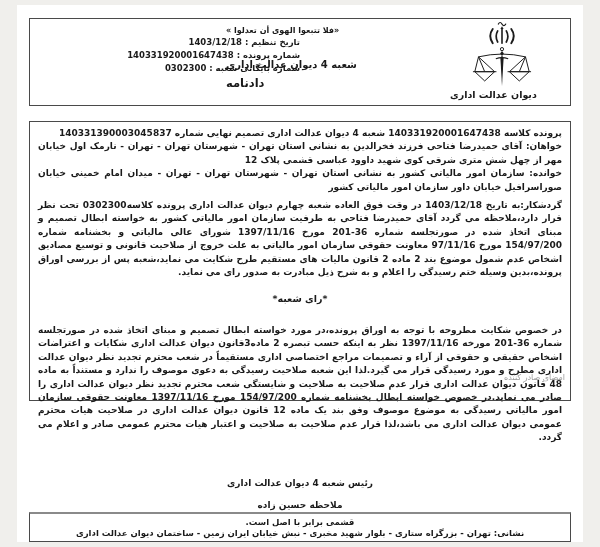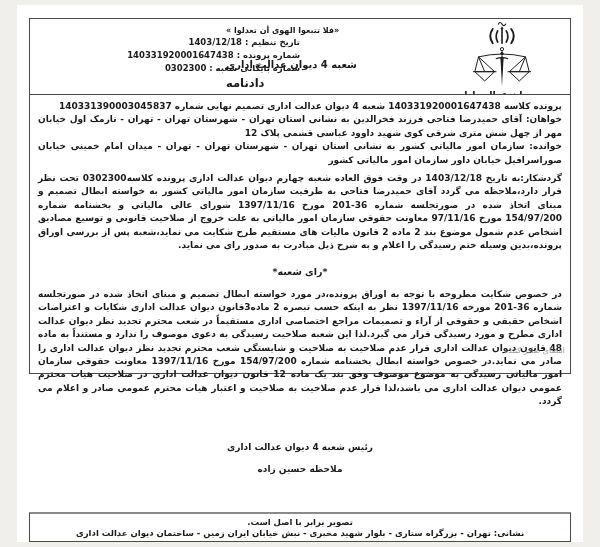--- a/index.html
+++ b/index.html
@@ -14,21 +14,21 @@
   }
   .sheet {
     position:absolute; left:17px; top:5px; width:566px; height:537px;
     background:#ffffff;
   }
   .box {
     position:absolute; left:12px; right:12px;
     border:1px solid #4a4a4a; background:#fff;
   }
   .header-box { top:13px; height:88px; }
-  .main-box   { top:89px; height:280px; }
+  .main-box   { top:116px; height:280px; }
   .footer-box { top:507px; height:30px; border-top:2px solid #8a8a8a; text-align:center; padding-top:3px; }
 
   
   .emblem-wrap { position:absolute; top:2px; right:16px; width:104px; text-align:left; }
   .emblem-svg { display:block; margin:0 auto; }
   .emblem-caption { font-size:9.5px; font-weight:bold; margin-top:0px; }
 
   .center-col { position:absolute; top:7px; right:132px; width:212px; text-align:left; }
   .quote { font-size:8px; font-weight:bold; }
   .branch-title { font-size:10px; font-weight:bold; margin-top:24px; }
@@ -37,21 +37,21 @@
   .meta-col { position:absolute; top:17px; left:10px; width:260px; text-align:right;
               font-size:8.5px; font-weight:bold; line-height:13px; }
   .meta-row span { white-space:nowrap; }
 
   
   .main-content { position:absolute; inset:0; padding:5px 8px; font-size:9px; font-weight:bold;
                   line-height:13.4px; text-align:justify; }
   .case-line { text-align:right; }
   .claim-line { text-align:right; }
   .proceedings { margin-top:5px; }
-  .verdict-heading { text-align:center; font-size:9.5px; margin:13px 0 9px 0; }
+  .verdict-heading { text-align:center; font-size:9.5px; margin:13px 0 18px 0; }
   .signature-block { text-align:center; margin-top:32px; }
   .signer-name { margin-top:9px; }
   .issuer-note { position:absolute; bottom:16px; right:5px; color:#9a9a9a;
                  font-size:8px; font-weight:normal; }
 
   
   .certify { font-size:8.5px; font-weight:bold; }
   .address { font-size:8.5px; font-weight:bold; margin-top:1px; }
 </style>
 </head>
@@ -132,17 +132,17 @@
       <div class="signature-block">
         <div>رئیس شعبه 4 دیوان عدالت اداری</div>
         <div class="signer-name">ملاحظه حسین زاده</div>
       </div>
 
       <div class="issuer-note">امضای صادر کننده</div>
     </div>
   </div>
 
   <div class="box footer-box">
-    <div class="certify">تصویر برابر با اصل است.</div>
+    <div class="certify">قشمی برابر با اصل است.</div>
     <div class="address">نشانی:  تهران - بزرگراه ستاری - بلوار شهید مخبری - نبش خیابان ایران زمین - ساختمان دیوان عدالت اداری</div>
   </div>
 
 </div>
 
 </body></html>

